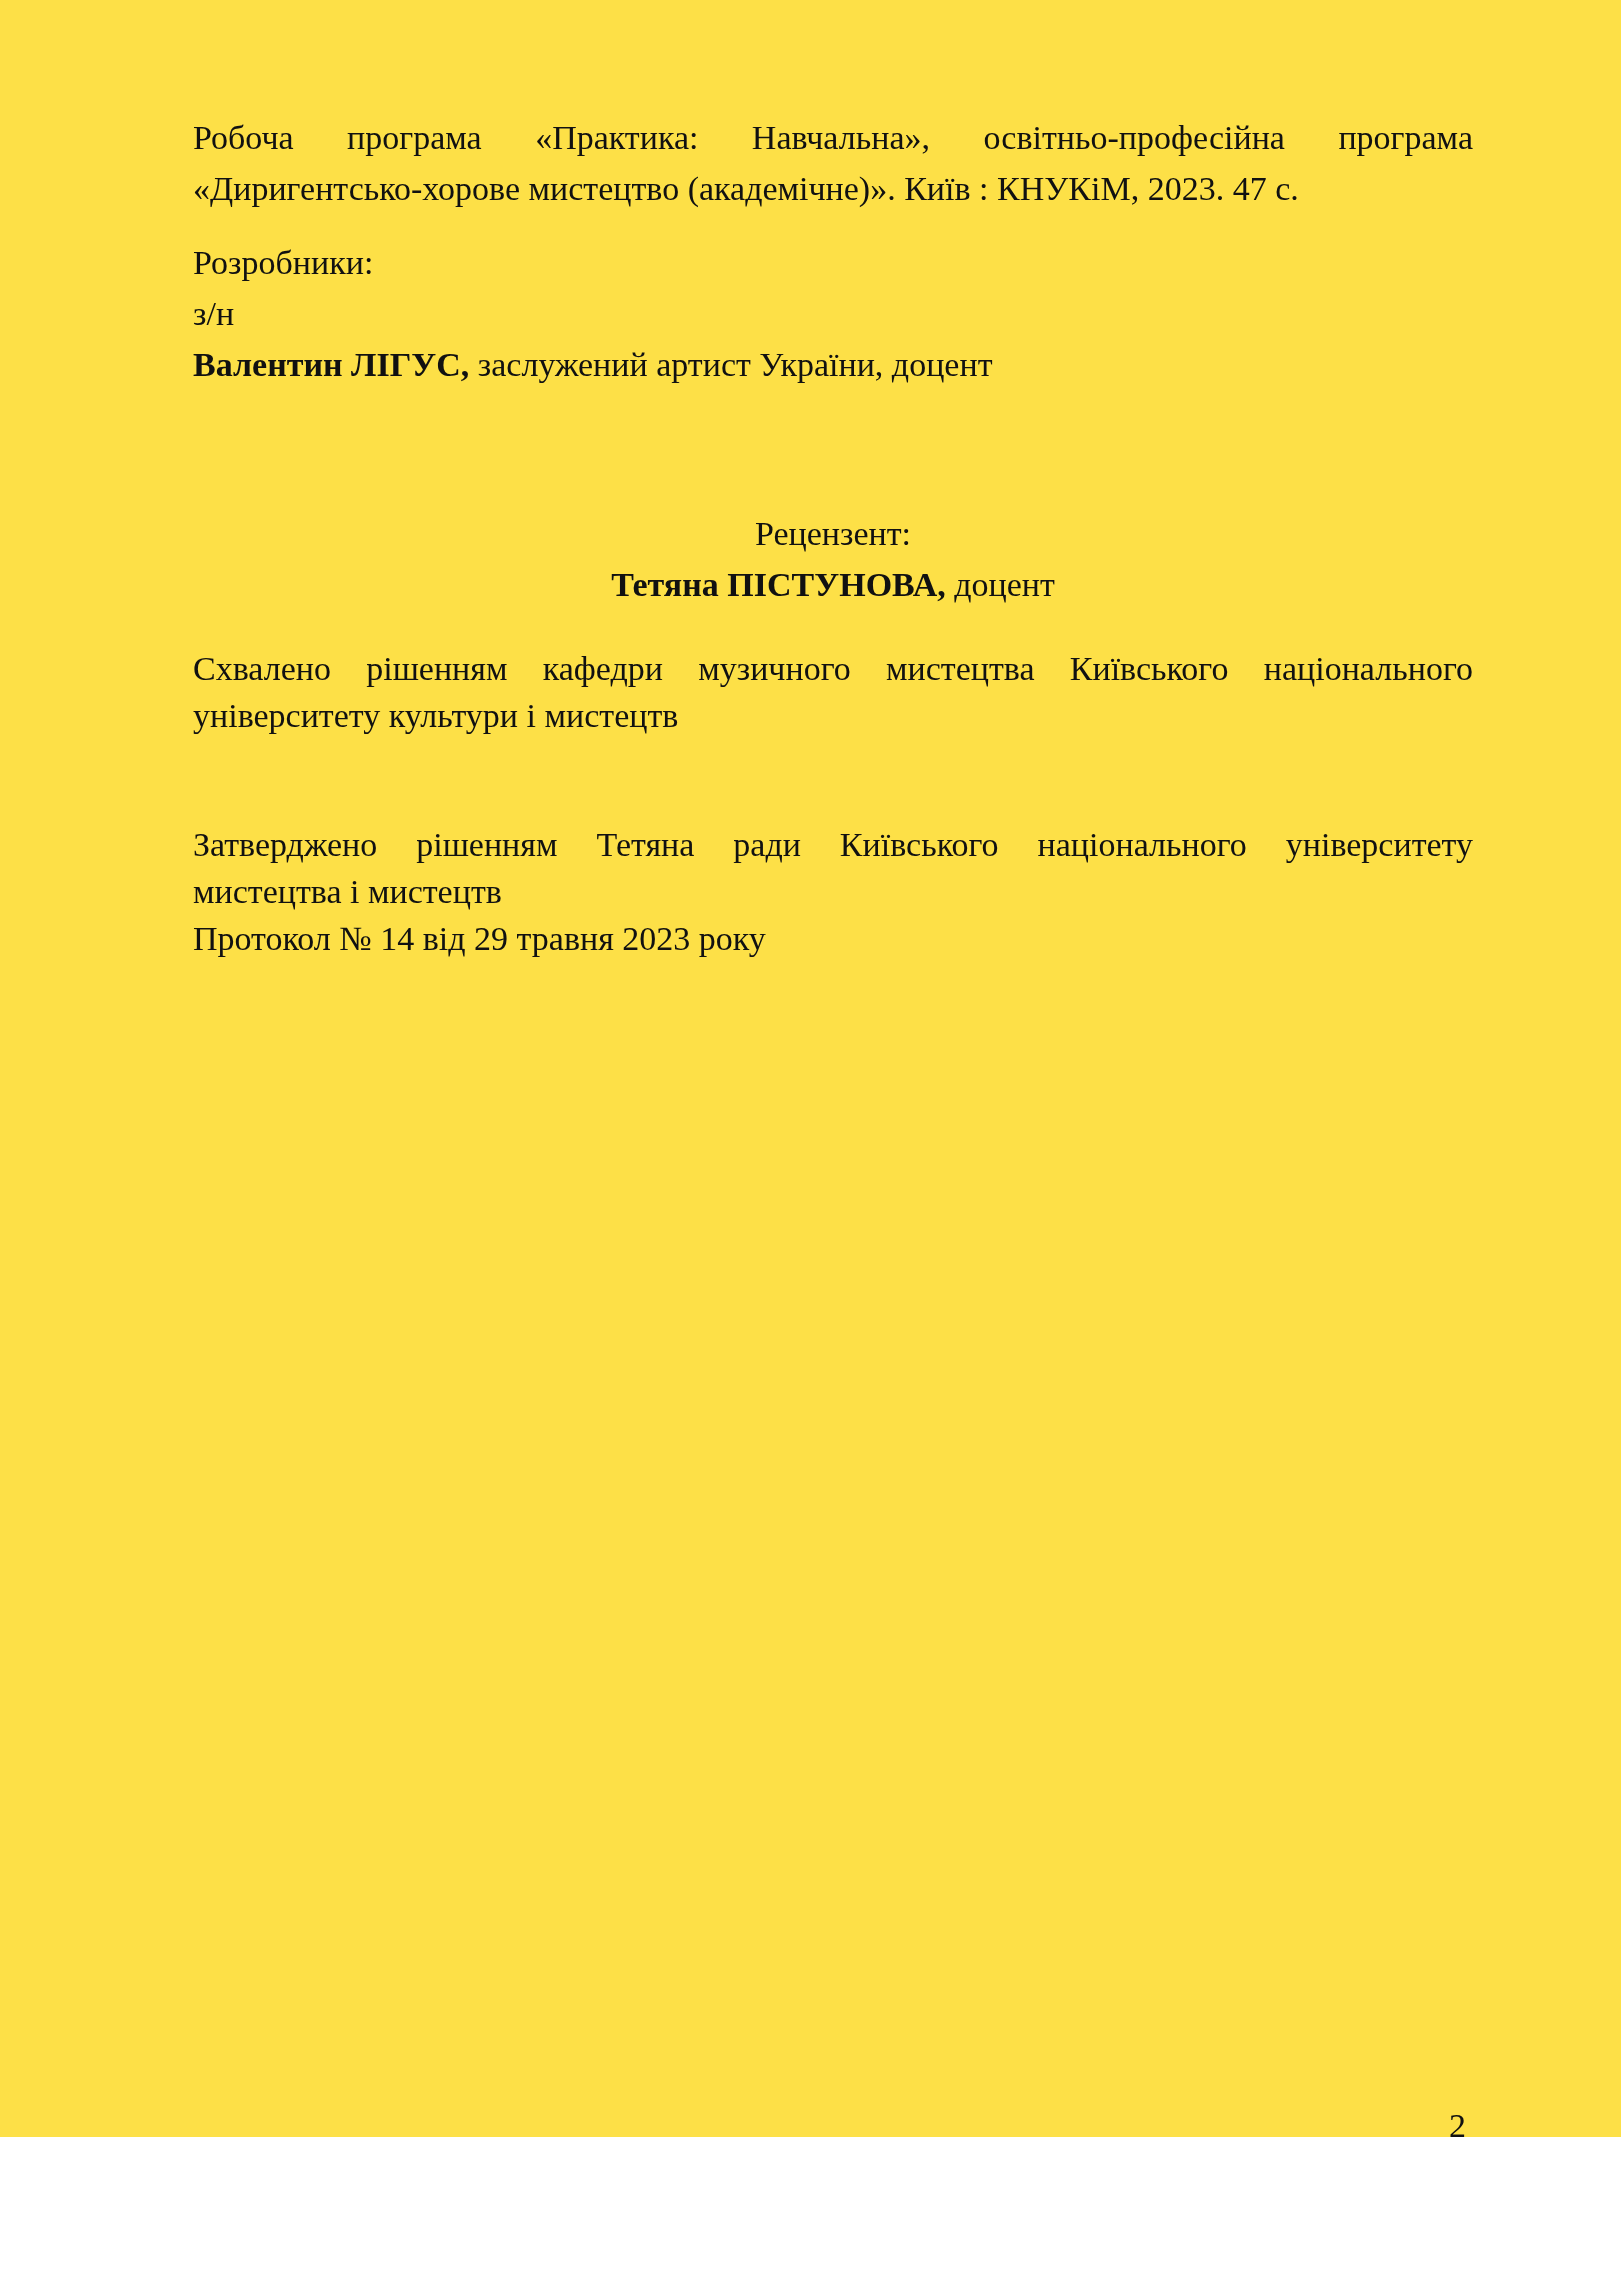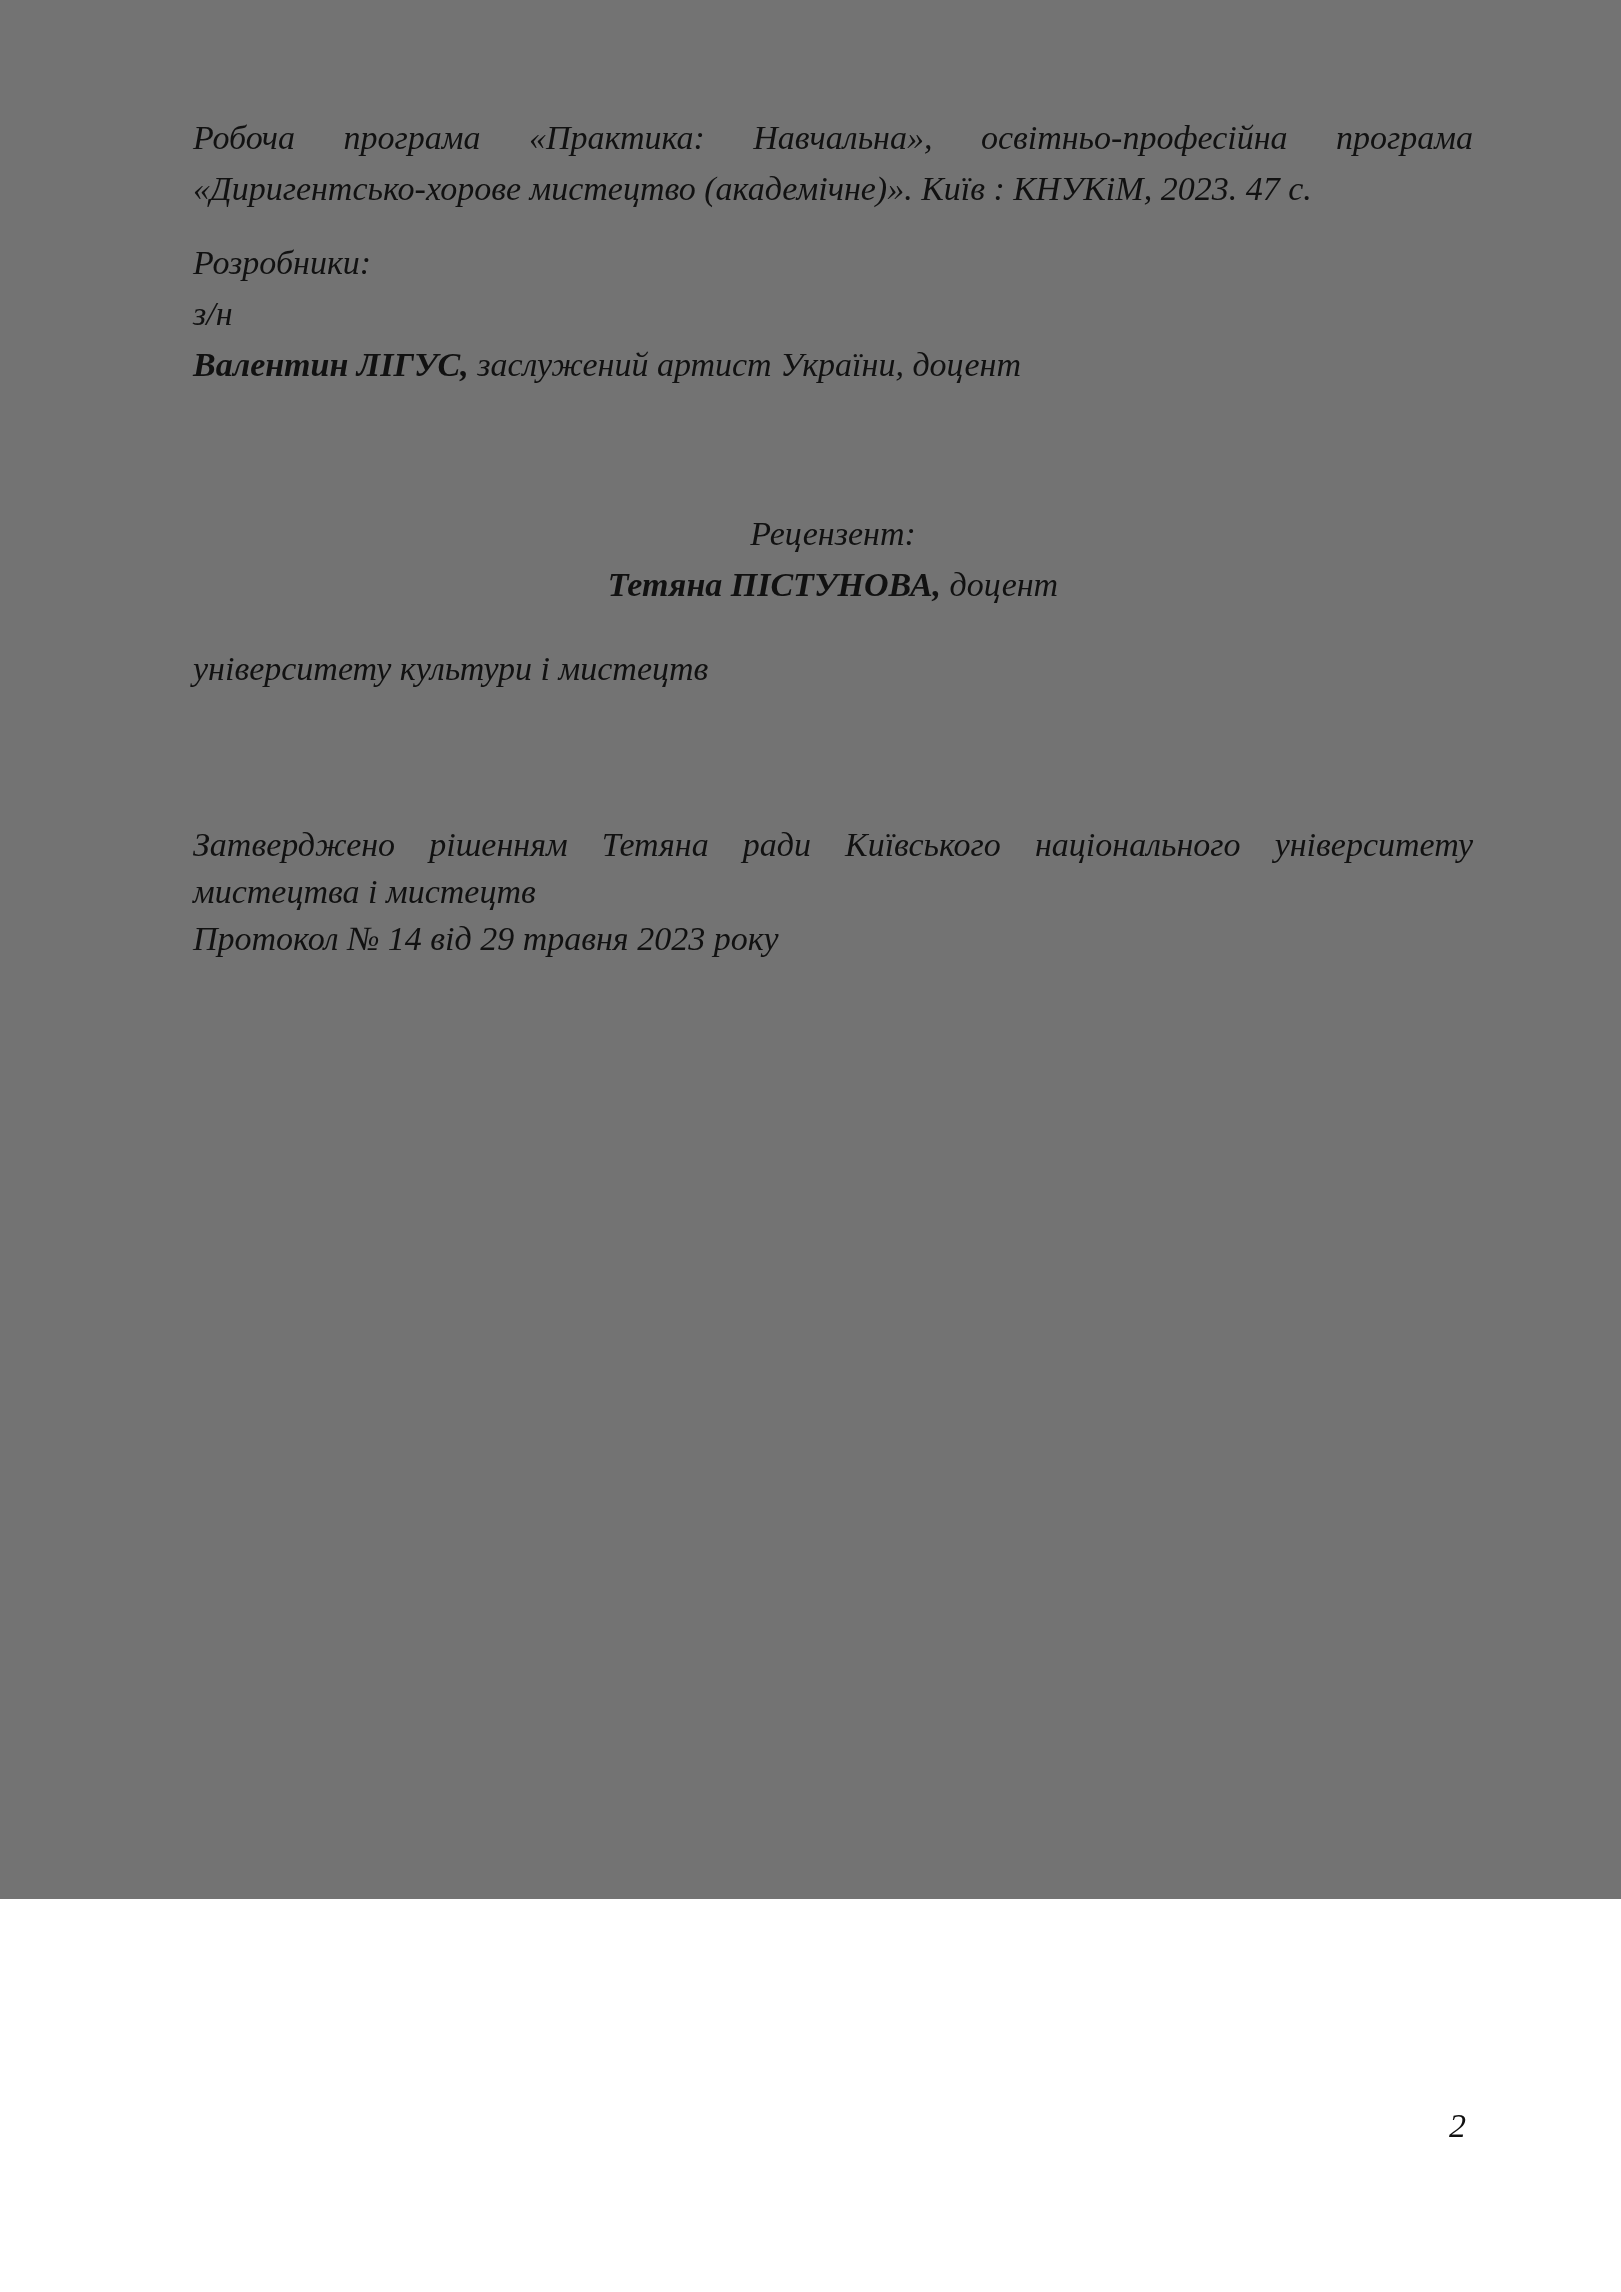--- a/index.html
+++ b/index.html
@@ -1,17 +1,17 @@
 <!DOCTYPE html>
 <html><head>
 <meta charset="utf-8">
 <style>
   html, body { margin:0; padding:0; background:#ffffff; }
   body { width:1621px; height:2293px; position:relative; overflow:hidden; }
-  .page { position:absolute; left:0; top:0; width:1621px; height:1899px; background:#737373; color:#111;font-style:italic; }
+  .page { position:absolute; left:0; top:0; width:1621px; height:2137px; background:#fde047; color:#111; }
   .txt { position:absolute; left:193px; width:1280px; font-family:"Liberation Serif", serif; font-size:34px; line-height:51px; color:#111; }
   .block p { margin:0; white-space:nowrap; }
   .just { text-align:justify; text-align-last:justify; white-space:normal !important; }
   b { font-weight:bold; }
   .pagenum { position:absolute; left:1449px; top:2107px; font-family:"Liberation Serif", serif; font-size:34px; color:#111; }
 </style>
 </head>
 <body>
 
 <div class="page">
@@ -26,20 +26,21 @@
     <p>з/н</p>
     <p><b>Валентин ЛІГУС,</b><span> заслужений артист України, доцент</span></p>
   </div>
 
   <div class="txt block" style="top:508px;text-align:center;">
     <p>Рецензент:</p>
     <p><b>Тетяна ПІСТУНОВА,</b><span> доцент</span></p>
   </div>
 
   <div class="txt block" style="top:645px; line-height:47px;">
+    <p class="just">Схвалено рішенням кафедри музичного мистецтва Київського національного</p>
     <p>університету культури і мистецтв</p>
   </div>
 
   <div class="txt block" style="top:821px; line-height:47px;">
     <p class="just">Затверджено рішенням Тетяна ради Київського національного університету</p>
     <p>мистецтва і мистецтв</p>
     <p>Протокол № 14 від 29 травня 2023 року</p>
   </div>
 
   <div class="pagenum">2</div>

